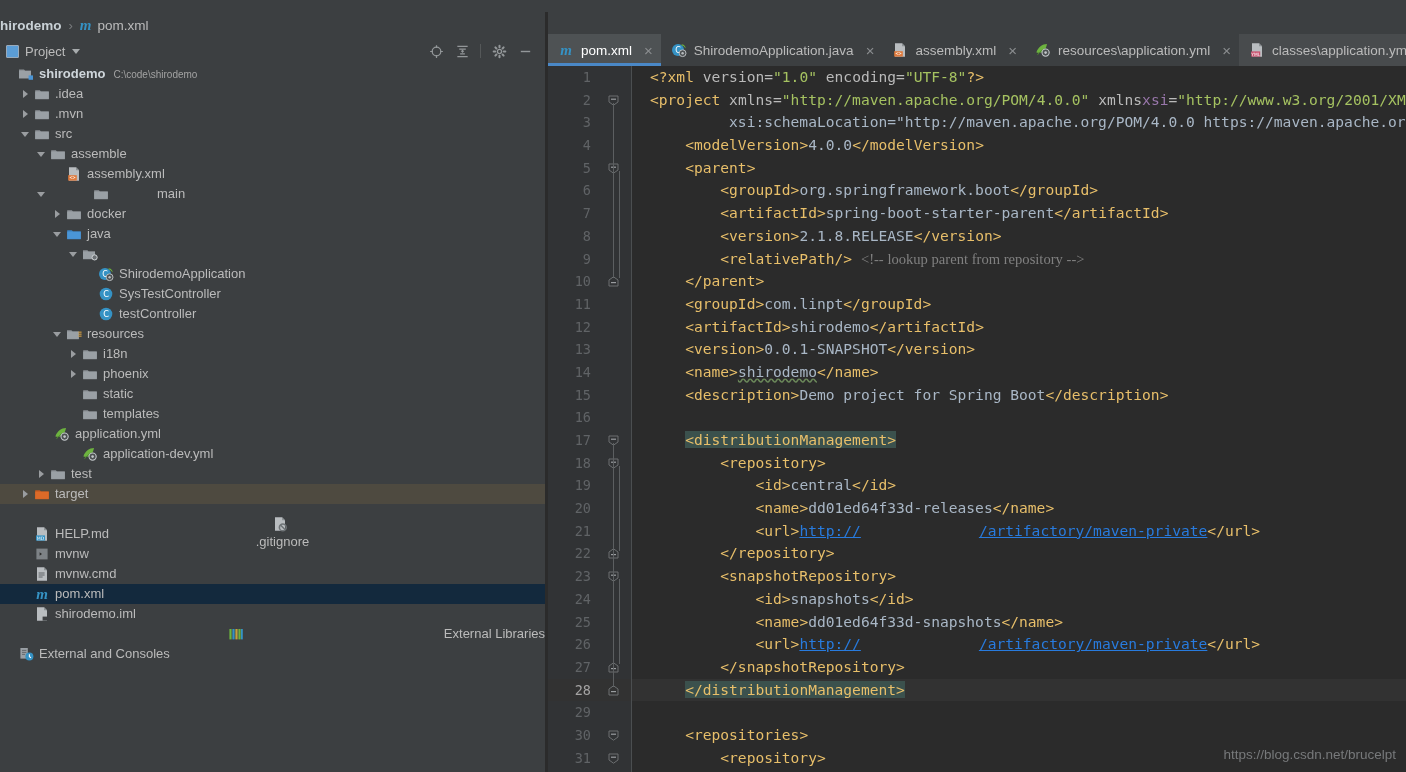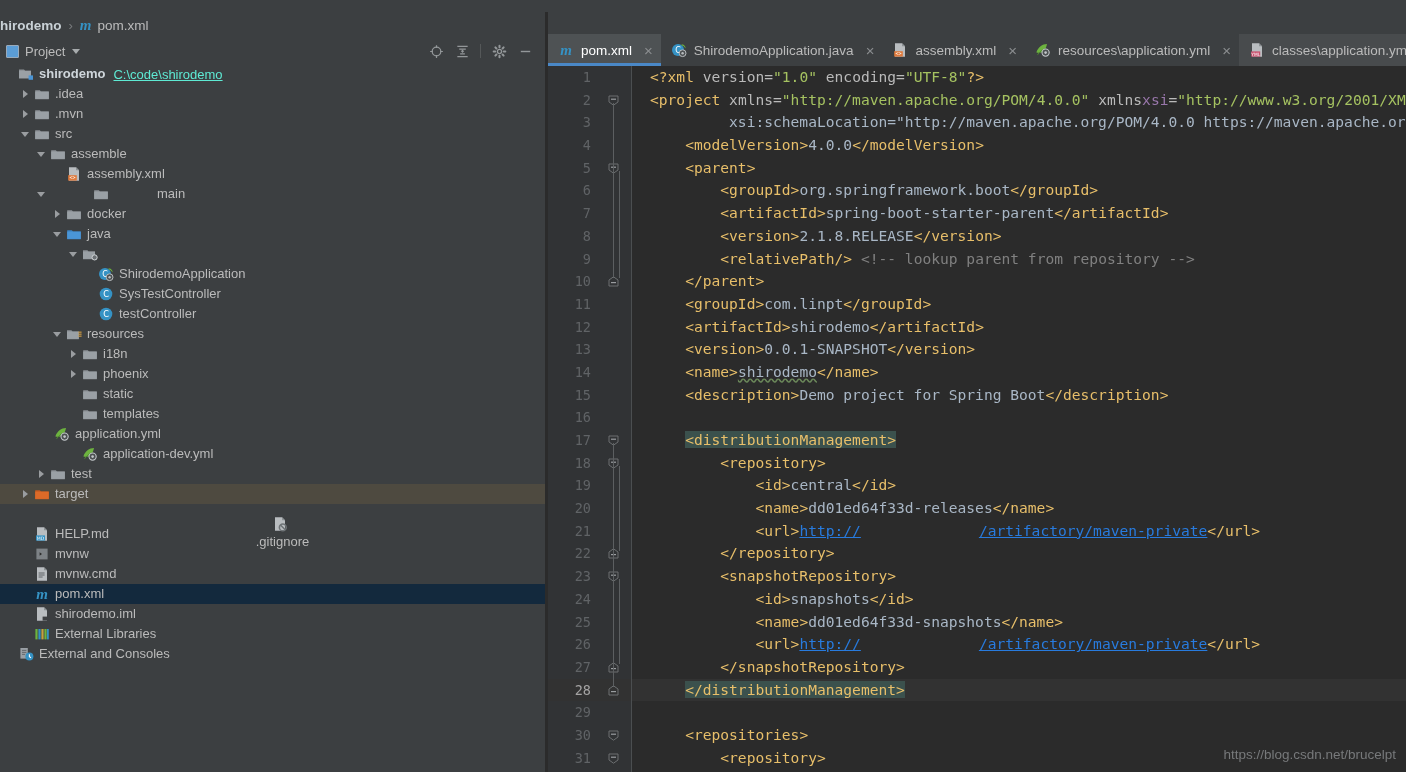--- a/index.html
+++ b/index.html
@@ -36,21 +36,21 @@
   .proj-tree{position:absolute;left:0;top:64px;width:545px;height:708px;background:#3c3f41;overflow:hidden;}
   .row{height:20px;display:flex;align-items:center;white-space:nowrap;font-size:13px;color:#bbbbbb;padding-left:4px;box-sizing:border-box;}
   .row.sel{background:#13293d;}
   .row.mod{background:#4e4a40;}
   .arrow{width:12px;height:12px;margin-right:2px;flex:0 0 12px;position:relative;}
   .arrow.r::before{content:"";position:absolute;left:3px;top:2px;border-left:5px solid #9a9da0;border-top:4px solid transparent;border-bottom:4px solid transparent;}
   .arrow.d::before{content:"";position:absolute;left:1px;top:4px;border-top:5px solid #9a9da0;border-left:4px solid transparent;border-right:4px solid transparent;}
   .ico{width:16px;height:16px;margin-right:5px;flex:0 0 16px;display:flex;align-items:center;justify-content:center;}
   .lbl{line-height:20px;}
   .lbl.b{font-weight:bold;color:#cfd6db;}
-  .path{color:#5eead4;margin-left:8px;font-size:13px;text-decoration:underline;}
+  .path{color:#a3a3a3;margin-left:8px;font-size:10px;}
   .redact{display:inline-block;width:138px;height:13px;background:
     linear-gradient(90deg,#5a5d5f 0 6%,#6e7173 6% 14%,#5e6163 14% 26%,#74777a 26% 34%,
     #62656 34% 46%,#6a6d70 46% 58%,#585b5d 58% 70%,#707375 70% 82%,#5d6062 82% 100%);
     filter:blur(2.2px);vertical-align:-2px;border-radius:1px;opacity:.95;}
 
   
   .splitter{position:absolute;left:545px;top:12px;width:3px;height:760px;background:#2b2b2b;}
 
   
   .tabbar{position:absolute;left:548px;top:34px;width:858px;height:32px;background:#3c3f41;
@@ -75,21 +75,21 @@
 
   .codearea{position:absolute;left:84px;top:0;right:0;height:706px;
      font-family:"DejaVu Sans Mono",monospace;font-size:14.6px;line-height:22.7px;white-space:pre;}
   .cl{height:22.7px;padding-left:18px;box-sizing:border-box;position:relative;}
 
   .t{color:#e8bf6a;}           
   .an{color:#bababa;}          
   .av{color:#a5c261;}          
   .txt{color:#a9b7c6;}         
   .ns{color:#9876aa;}          
-  .cm{color:#808080;}          
+  .cm{color:#808080;font-family:Liberation Serif, serif;}          
   .lnk{color:#287bde;text-decoration:underline;}
   .hl{background:#3b514d;}
   .sq{text-decoration:underline;text-decoration-style:wavy;text-decoration-color:#6a8759;}
   .redact2{display:inline-block;width:118px;height:15px;vertical-align:-3px;border-radius:1px;
     background:linear-gradient(90deg,#4a4c4e 0 5%,#6d7072 5% 13%,#4f5153 13% 22%,#727577 22% 31%,
     #53555 31% 40%,#6a6d6f 40% 50%,#4d4f51 50% 60%,#74777a 60% 69%,#50525 69% 79%,#6b6e70 79% 90%,#56585a 90% 100%);
     filter:blur(2px);}
 
   
   .watermark{position:absolute;right:10px;bottom:10px;color:#77797b;font-size:13.5px;
@@ -439,21 +439,21 @@
         <span class="arrow"></span>
         <span class="ico">
           <svg width="16" height="16" viewBox="0 0 16 16">
             <path d="M3 1.2h7l3 3v10.6H3z" fill="#b9bdc0"></path>
             <path d="M10 1.2l3 3h-3z" fill="#8d9295"></path>
             <rect x="8.6" y="10.6" width="4.6" height="4" fill="#3c3f41"></rect>
           </svg>
         </span>
         <span class="lbl">shirodemo.iml</span>
       </div>
-      <div class="row" style="padding-left: 20px;">
+      <div class="row" style="padding-left: 20px; justify-content: space-between;">
         <span class="arrow"></span>
         <span class="ico">
           <svg width="16" height="16" viewBox="0 0 16 16">
             <rect x="1.4" y="3" width="2.2" height="10.4" fill="#6db33f"></rect>
             <rect x="4.4" y="3" width="2.2" height="10.4" fill="#3592c4"></rect>
             <rect x="7.4" y="3" width="2.2" height="10.4" fill="#c4a23f"></rect>
             <rect x="10.4" y="3" width="2.2" height="10.4" fill="#6db33f"></rect>
             <rect x="13" y="3" width="1.8" height="10.4" fill="#3592c4"></rect>
           </svg>
         </span>

